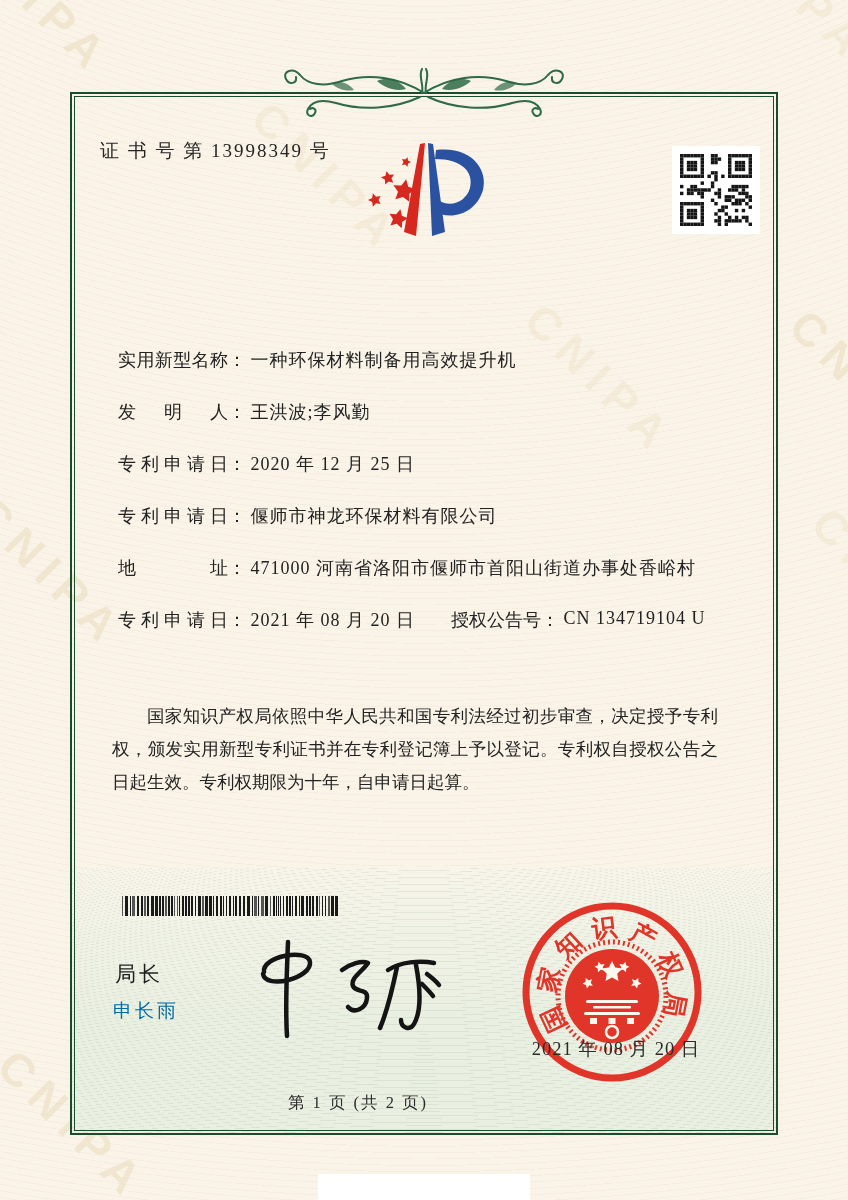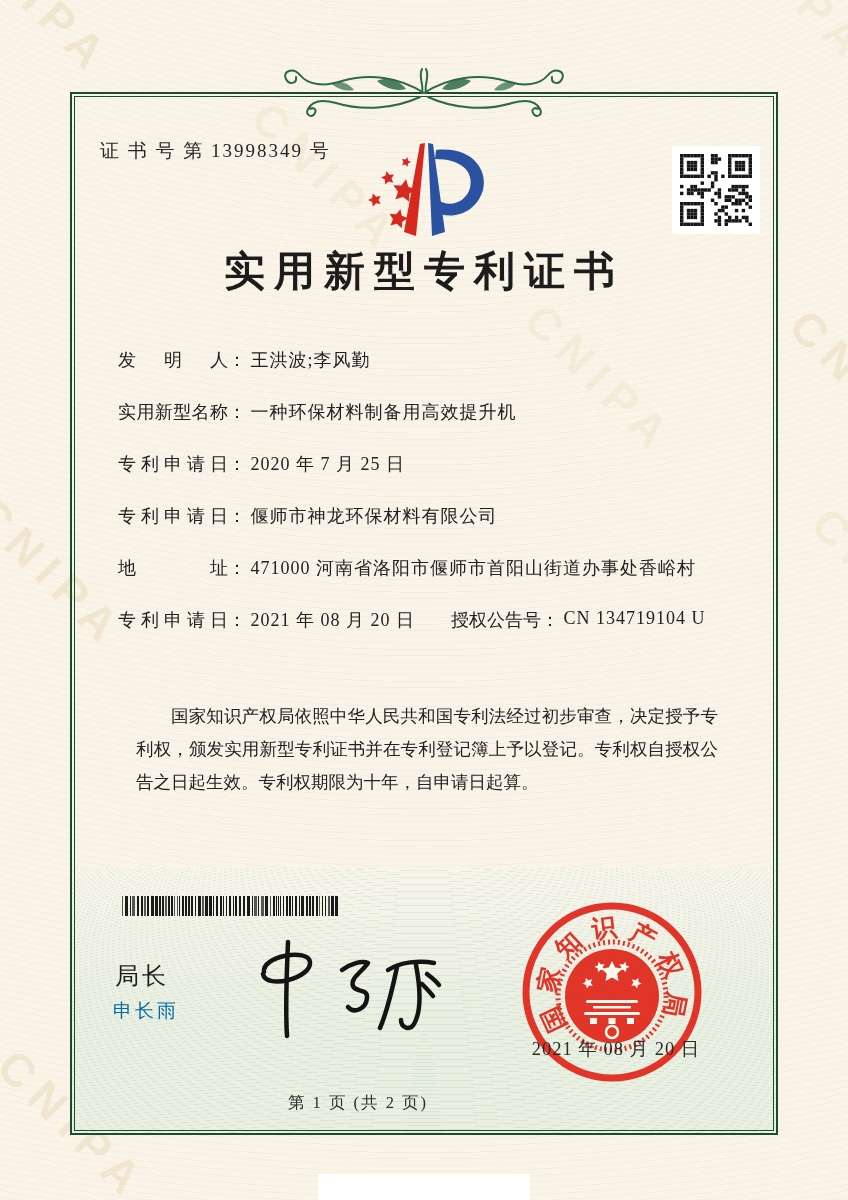--- a/index.html
+++ b/index.html
@@ -38,26 +38,26 @@
 
   .fields { position:absolute; left:118px; top:348px; width:620px; font-size:18px; color:#222; }
   .row { height:52px; white-space:nowrap; }
   .lbl { display:inline-block; width:110px; text-align:justify; text-align-last:justify; vertical-align:top; }
   .colon { display:inline-block; vertical-align:top; }
   .val { letter-spacing:1px; vertical-align:top; }
   .val-grant { display:inline-block; width:196px; letter-spacing:1px; vertical-align:top; }
 
   .paragraphs { position:absolute; left:112px; top:700px; width:606px; font-size:17.5px;
      line-height:33px; text-align:justify; color:#222; }
-  .paragraphs p { text-indent:2em;margin-left:24px; }
+  .paragraphs p { text-indent:2em; }
 
   .barcode { position:absolute; left:122px; top:896px; }
 
   .officer { position:absolute; left:115px; top:960px; font-family:Liberation Serif, serif;
-     font-size:24px; letter-spacing:3px; color:#1d1d1d; }
+     font-size:21px; letter-spacing:3px; color:#1d1d1d; }
   .officer-name { position:absolute; left:113px; top:998px; font-family:"Liberation Sans","DejaVu Sans",sans-serif;
      font-size:19px; letter-spacing:3px; color:#0369a1; }
   .signature { position:absolute; left:250px; top:936px; }
 
   .seal { position:absolute; left:516px; top:896px; width:192px; height:192px; opacity:.93; }
   .seal-date { position:absolute; left:524px; top:1036px; width:184px; text-align:center;
      font-size:18.5px; color:#2b2b28; letter-spacing:1px; z-index:4; }
 
   .page-footer { position:absolute; left:0; top:1092px; width:716px; text-align:center;
      font-size:16.5px; letter-spacing:2px; color:#2e2e2e; }
@@ -308,34 +308,33 @@
           <rect x="3" y="20" width="1" height="1" fill="#151515"></rect>
           <rect x="4" y="20" width="1" height="1" fill="#151515"></rect>
           <rect x="5" y="20" width="1" height="1" fill="#151515"></rect>
           <rect x="6" y="20" width="1" height="1" fill="#151515"></rect>
           <rect x="11" y="20" width="1" height="1" fill="#151515"></rect>
           <rect x="13" y="20" width="1" height="1" fill="#151515"></rect>
           <rect x="20" y="20" width="1" height="1" fill="#151515"></rect>
         </svg>
     </div>
 
-    <div class="title">实用新型专利证书</div>
 
     <div class="fields">
+      <div class="row">
+        <span class="lbl">实用新型名称</span><span class="colon">：</span>
+        <span class="val">一种环保材料制备用高效提升机</span>
+      </div>
       <div class="row">
         <span class="lbl">发明人</span><span class="colon">：</span>
         <span class="val">王洪波;李风勤</span>
       </div>
       <div class="row">
-        <span class="lbl">实用新型名称</span><span class="colon">：</span>
-        <span class="val">一种环保材料制备用高效提升机</span>
-      </div>
-      <div class="row">
         <span class="lbl">专利申请日</span><span class="colon">：</span>
-        <span class="val">2020 年 7 月 25 日</span>
+        <span class="val">2020 年 12 月 25 日</span>
       </div>
       <div class="row">
         <span class="lbl">专利申请日</span><span class="colon">：</span>
         <span class="val">偃师市神龙环保材料有限公司</span>
       </div>
       <div class="row">
         <span class="lbl">地址</span><span class="colon">：</span>
         <span class="val">471000 河南省洛阳市偃师市首阳山街道办事处香峪村</span>
       </div>
       <div class="row">

